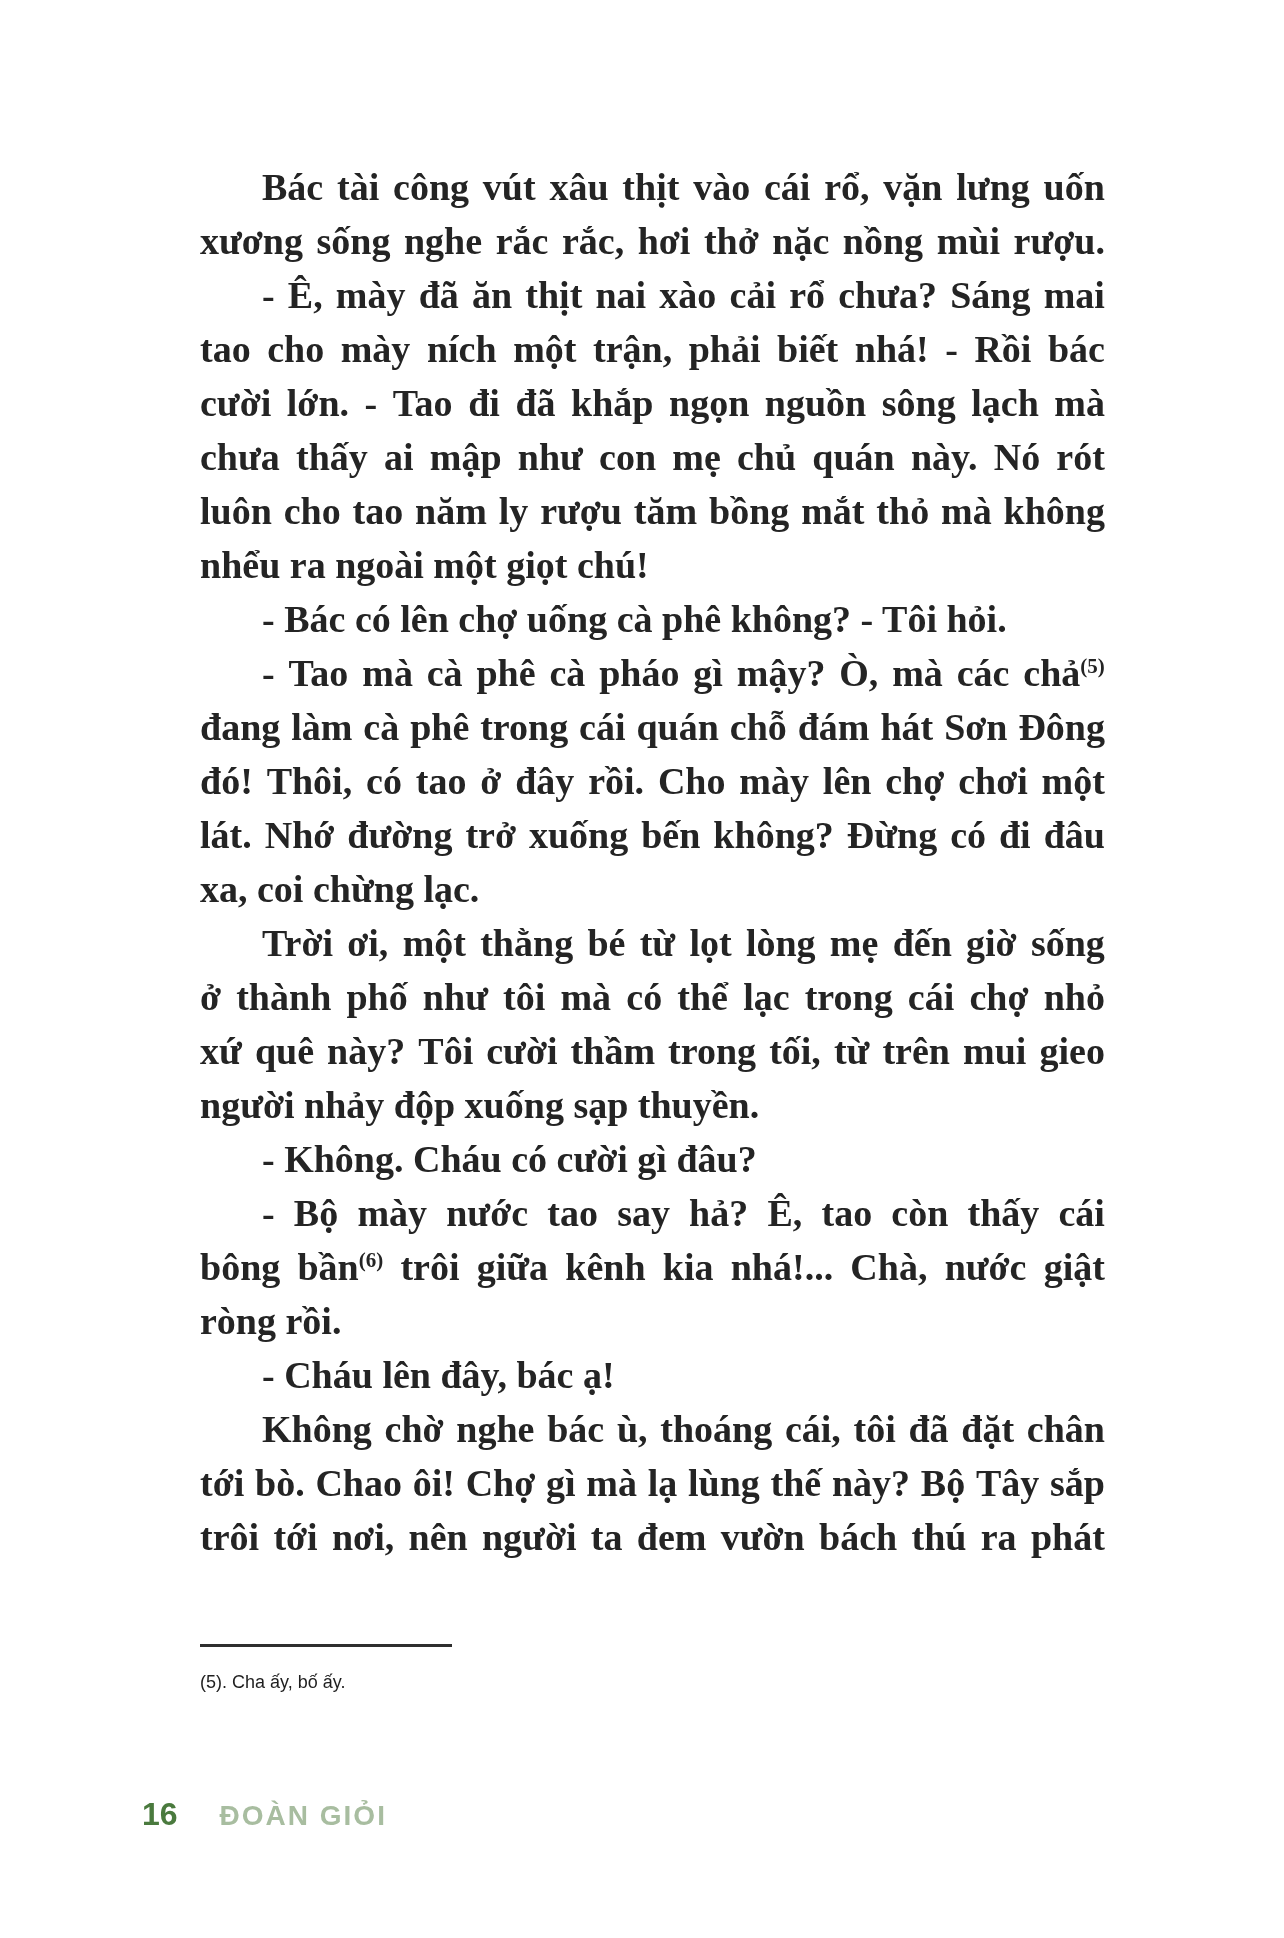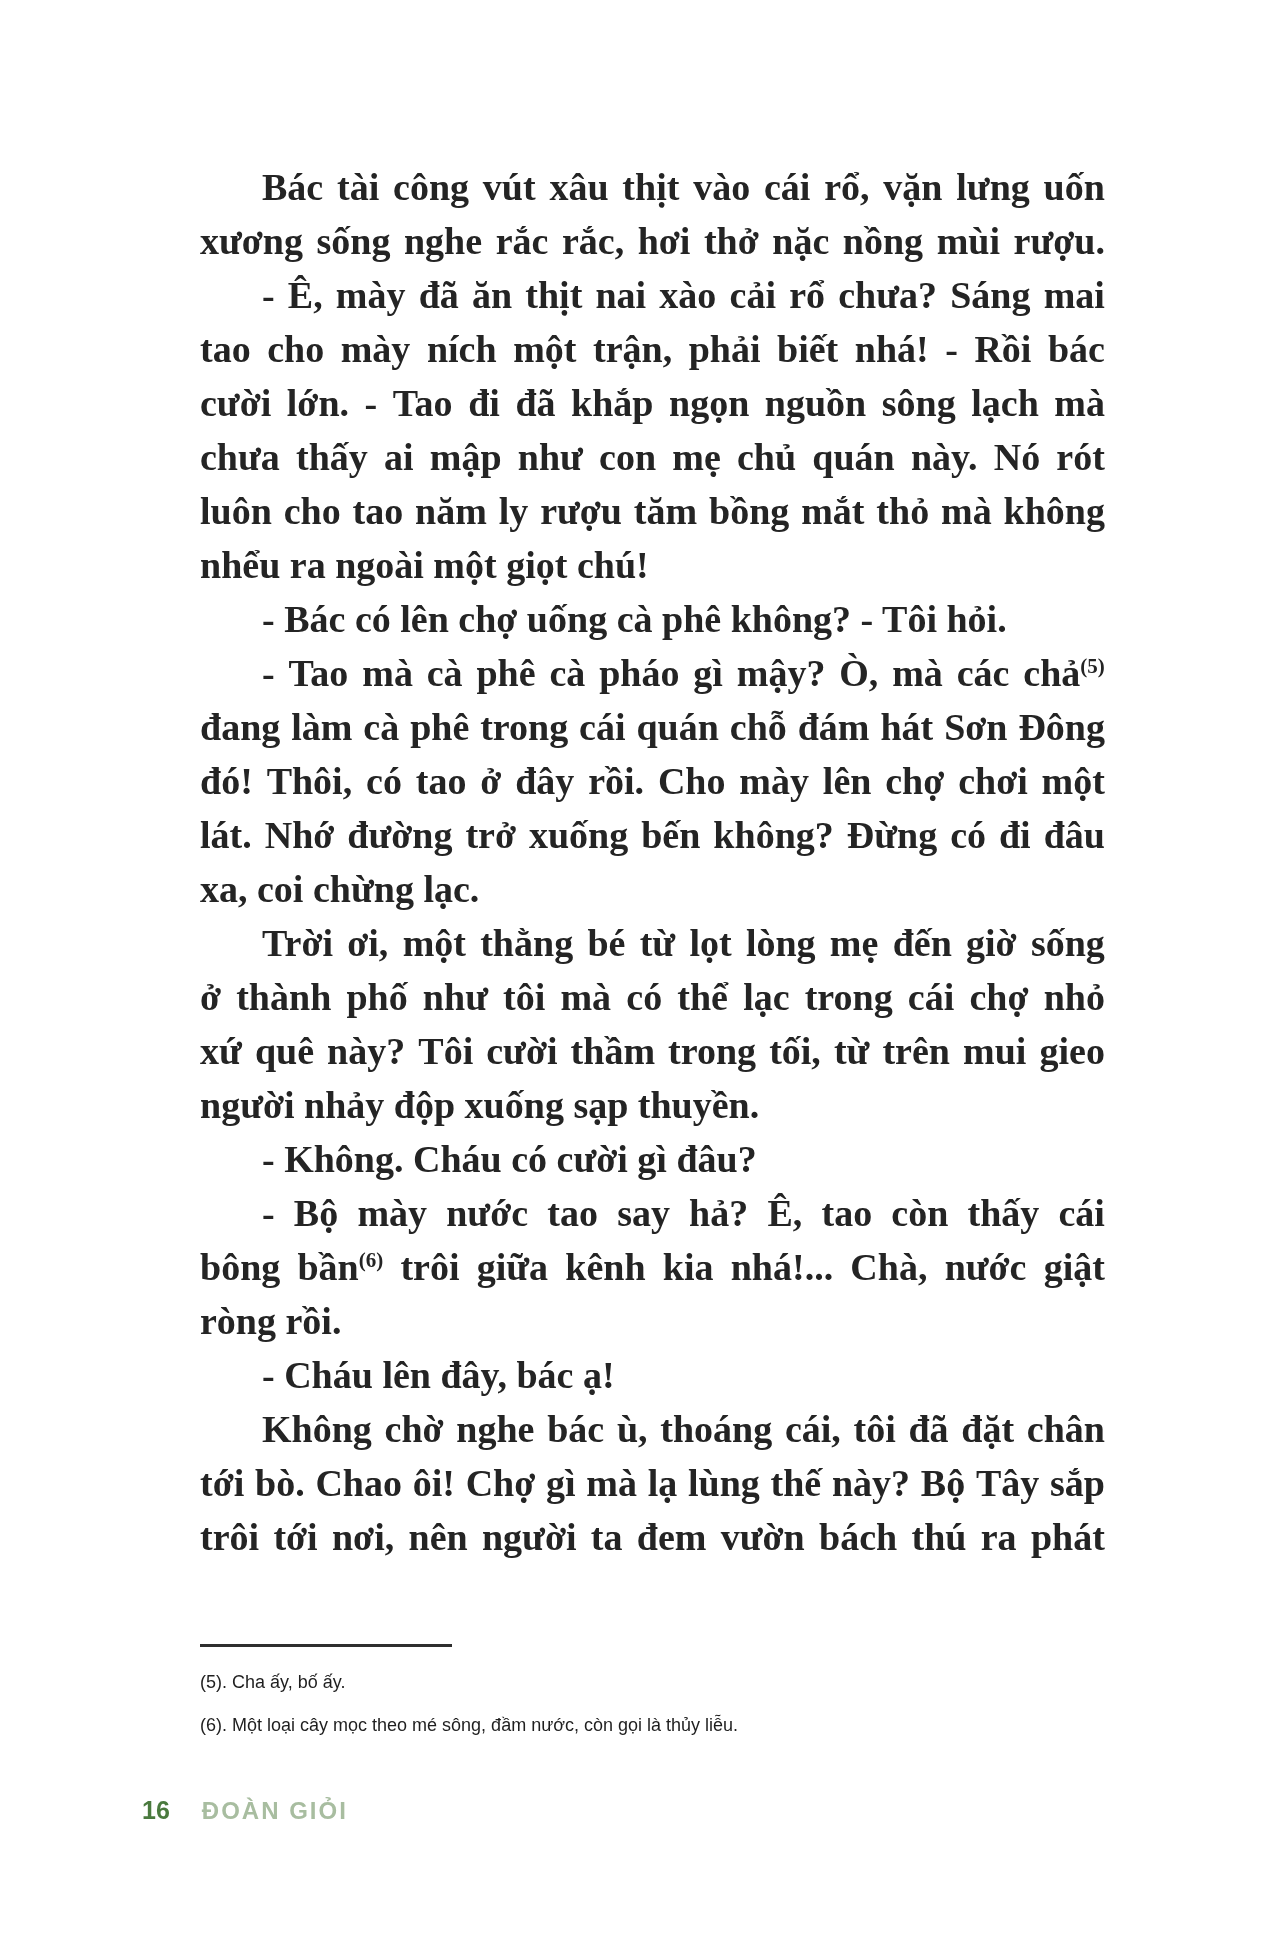--- a/index.html
+++ b/index.html
@@ -65,26 +65,26 @@
   .footer {
     position: absolute;
     left: 142px;
     top: 1796px;
     display: flex;
     align-items: baseline;
     font-family: "Liberation Sans", sans-serif;
     font-weight: bold;
   }
   .pagenum {
-    font-size: 25px;
+    font-size: 32px;
   }
   .author {
-    font-size: 24px;
+    font-size: 28px;
     letter-spacing: 2px;
-    margin-left: 32px;
+    margin-left: 42px;
   }
 </style>
 </head>
 <body>
 
 <div class="page">
 
   <div class="body-text" id="body-text" style="color: rgb(36, 36, 36);">
       <div class="line j ind">
         <span class="w">Bác</span>
@@ -358,21 +358,20 @@
         <span class="w">bách</span>
         <span class="w">thú</span>
         <span class="w">ra</span>
         <span class="w">phát</span>
       </div>
     </div>
 
   <div class="footnotes">
     <div class="fn-rule"></div>
     <div class="fn-line" style="color: rgb(31, 31, 31);">(5). Cha ấy, bố ấy.</div>
-    <div class="fn-line" style="color: rgb(31, 31, 31);">(6). Một loại cây mọc theo mé sông, đầm nước, còn gọi là thủy liễu.</div>
   </div>
 
   <div class="footer">
     <span class="pagenum" style="color: rgb(74, 122, 62);">16</span>
     <span class="author" style="color: rgb(168, 189, 160);">ĐOÀN GIỎI</span>
   </div>
 
 </div>
 
 </body></html>

